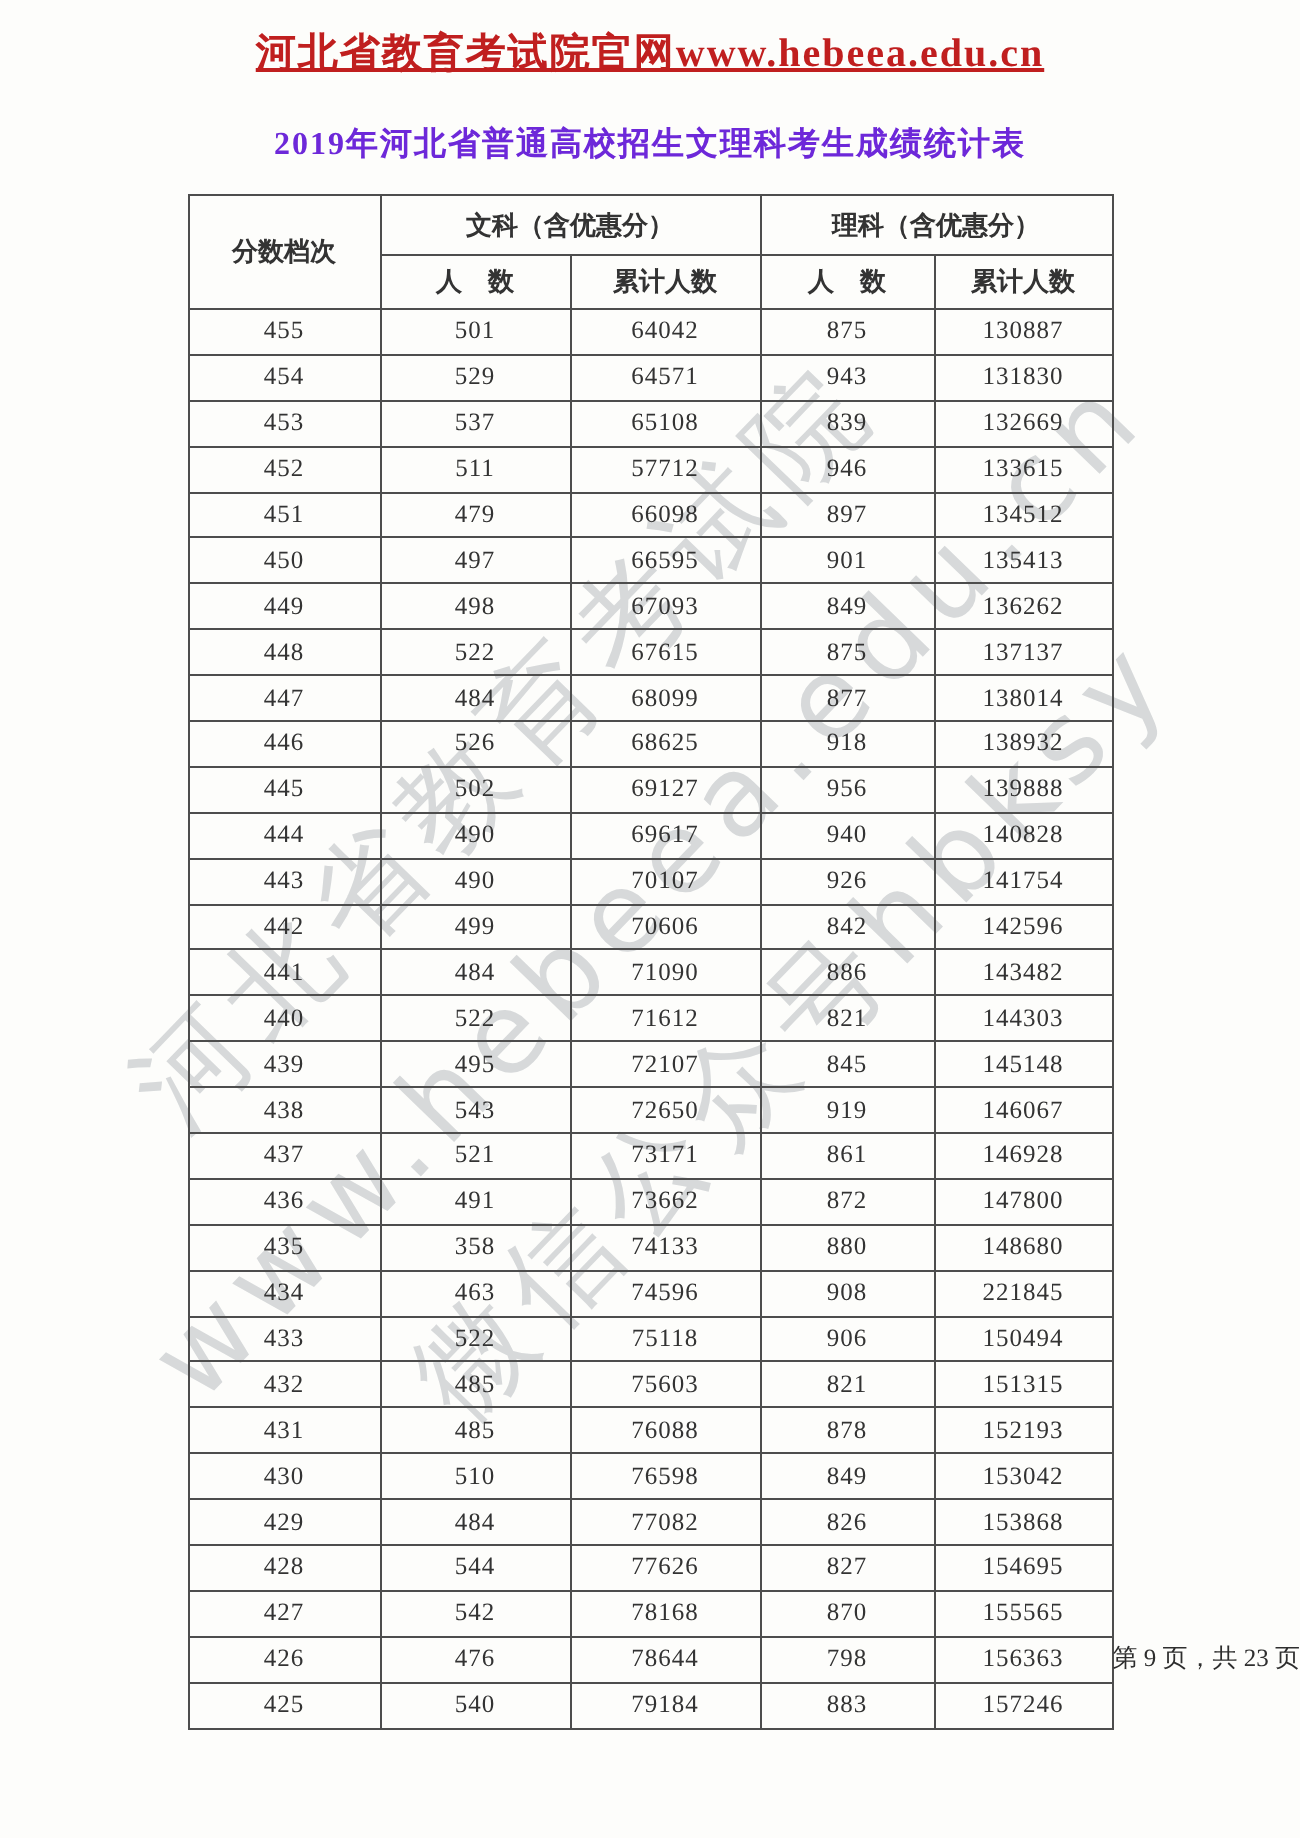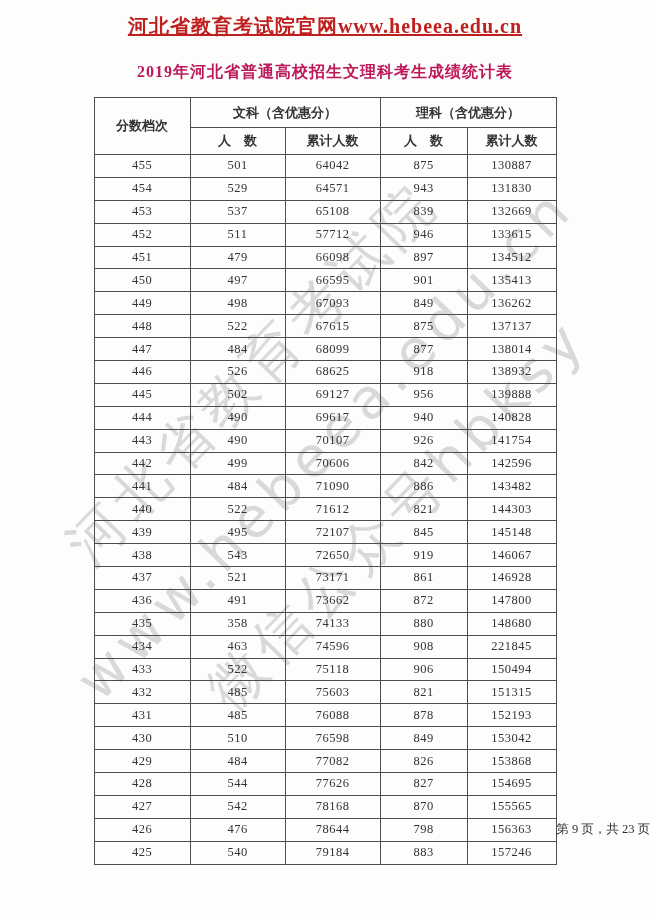--- a/index.html
+++ b/index.html
@@ -38,21 +38,21 @@
     text-align: center;
     color: #c01f1f;
     font-size: 20px;
     font-weight: bold;
     text-decoration: underline;
     letter-spacing: 1px;
   }
   .doc-title {
     margin: 22px 0 14px 0;
     text-align: center;
-    color: #be185d;
+    color: #6d28d9;
     font-size: 16px;
     font-weight: bold;
     letter-spacing: 1px;
   }
   table.score-table {
     width: 462px;
     margin: 0 auto;
     border-collapse: collapse;
     table-layout: fixed;
   }

